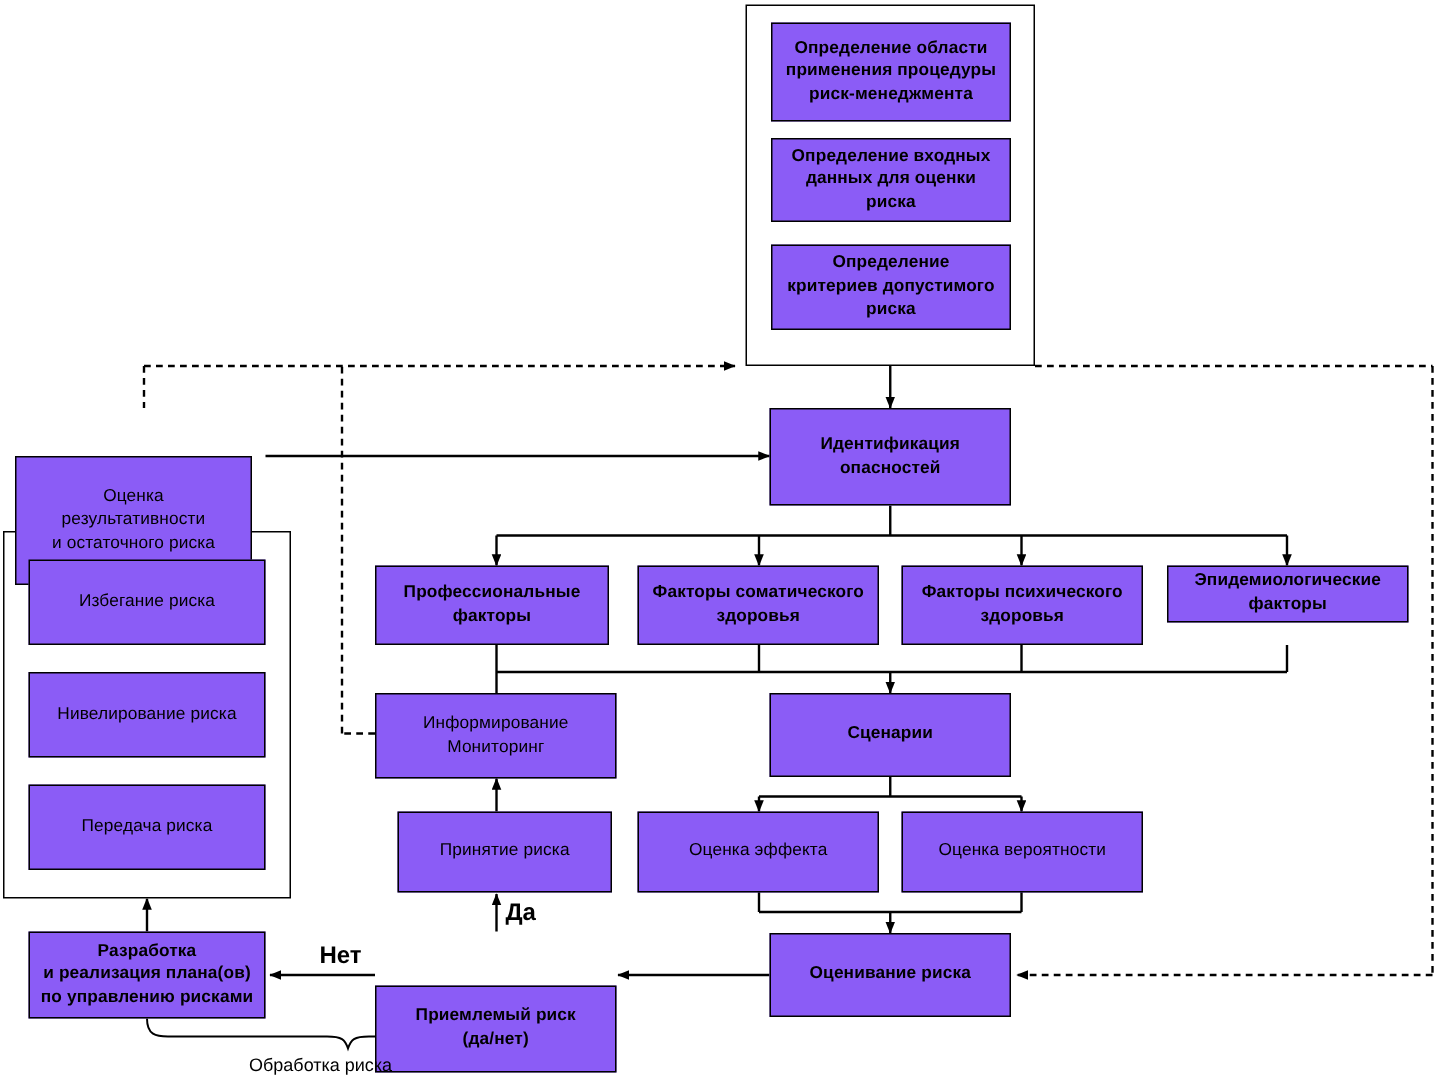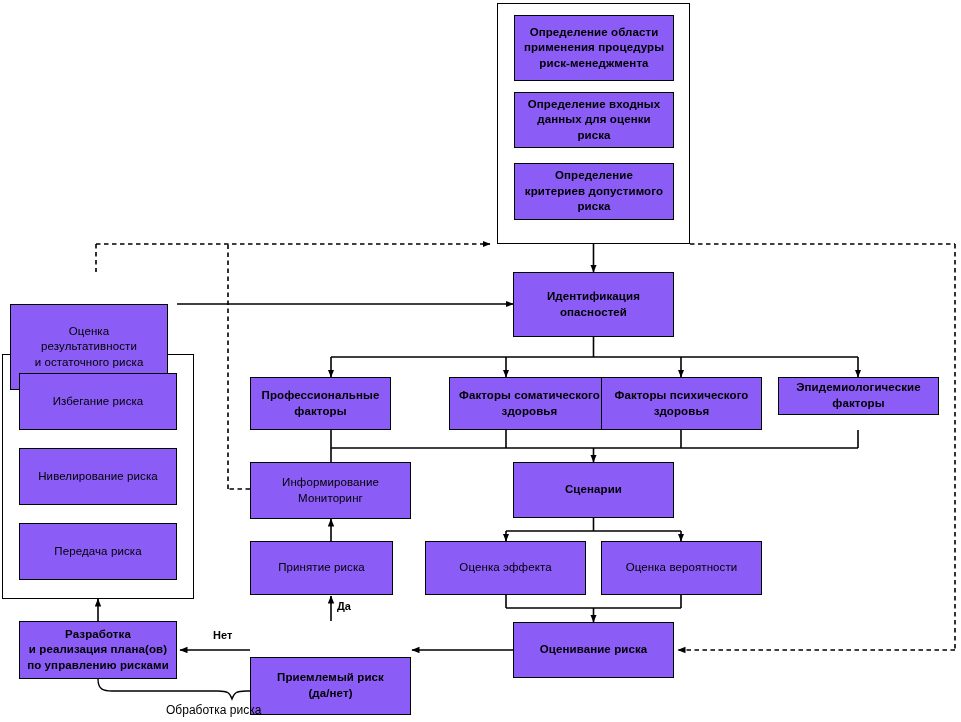--- a/index.html
+++ b/index.html
@@ -45,21 +45,21 @@
   }
   .group-box {
     position: absolute;
     box-sizing: border-box;
     background: #ffffff;
     border: 1.6px solid #000000;
     z-index: 1;
   }
   .edge-label {
     position: absolute;
-    font-size: 11px;
+    font-size: 16px;
     font-weight: bold;
     color: #000000;
     z-index: 4;
     white-space: nowrap;
   }
   .bracket-label {
     position: absolute;
     font-size: 12px;
     color: #000000;
     z-index: 4;
@@ -182,28 +182,28 @@
   </div>
 
   <div class="node" style="left:10px; top:272px; width:158px; height:86px;margin-top:32px;">
     <span>
       <span>Оценка</span><br>
       <span>результативности</span><br>
       <span>и остаточного риска</span>
     </span>
   </div>
 
-  <div class="node bold" style="left:250px; top:377px; width:141px; height:53px;">
+  <div class="node bold" style="left:250px; top:377px; width:156px; height:53px;">
     <span>
       <span>Профессиональные</span><br>
       <span>факторы</span>
     </span>
   </div>
 
-  <div class="node bold" style="left:425px; top:377px; width:161px; height:53px;margin-left:24px;">
+  <div class="node bold" style="left:425px; top:377px; width:161px; height:53px;">
     <span>
       <span>Факторы соматического</span><br>
       <span>здоровья</span>
     </span>
   </div>
 
   <div class="node bold" style="left:601px; top:377px; width:161px; height:53px;">
     <span>
       <span>Факторы психического</span><br>
       <span>здоровья</span>
@@ -233,21 +233,21 @@
     <span>
       <span>Информирование</span><br>
       <span>Мониторинг</span>
     </span>
   </div>
 
   <div class="node bold" style="left:513px; top:462px; width:161px; height:56px;">
     <span>Сценарии</span>
   </div>
 
-  <div class="node" style="left:250px; top:541px; width:143px; height:54px;">
+  <div class="node" style="left:265px; top:541px; width:143px; height:54px;">
     <span>Принятие риска</span>
   </div>
 
   <div class="node" style="left:425px; top:541px; width:161px; height:54px;">
     <span>Оценка эффекта</span>
   </div>
 
   <div class="node" style="left:601px; top:541px; width:161px; height:54px;">
     <span>Оценка вероятности</span>
   </div>

